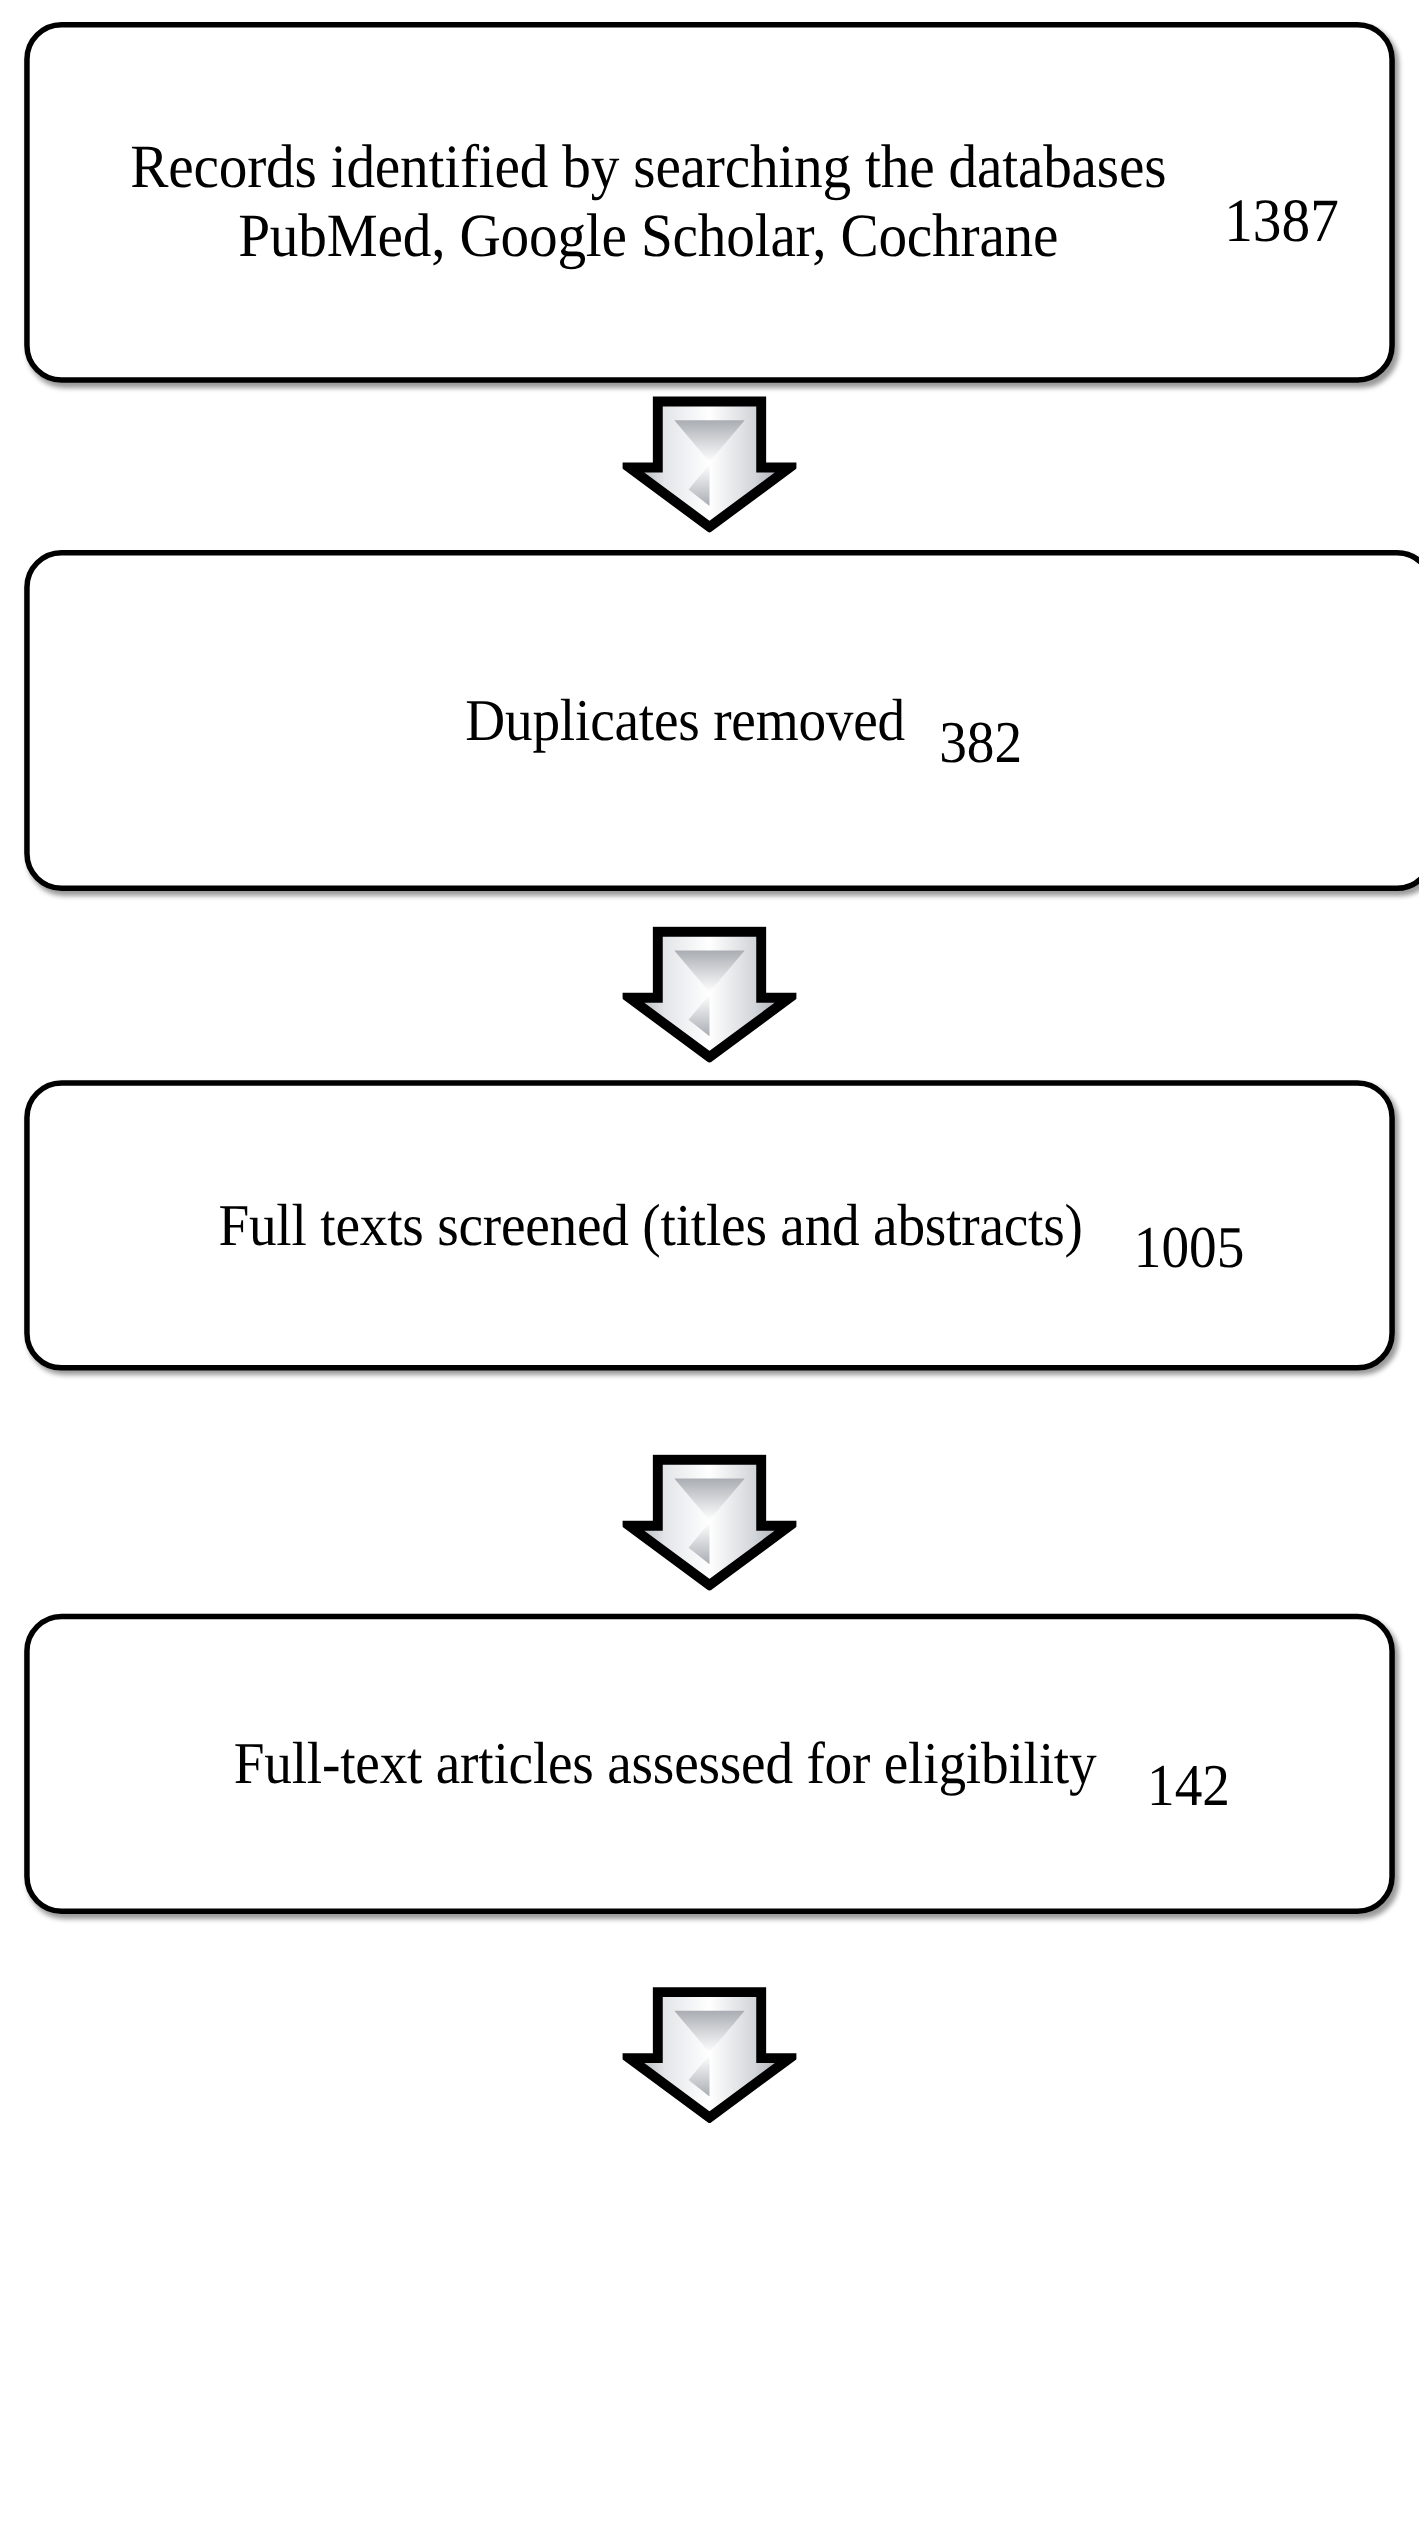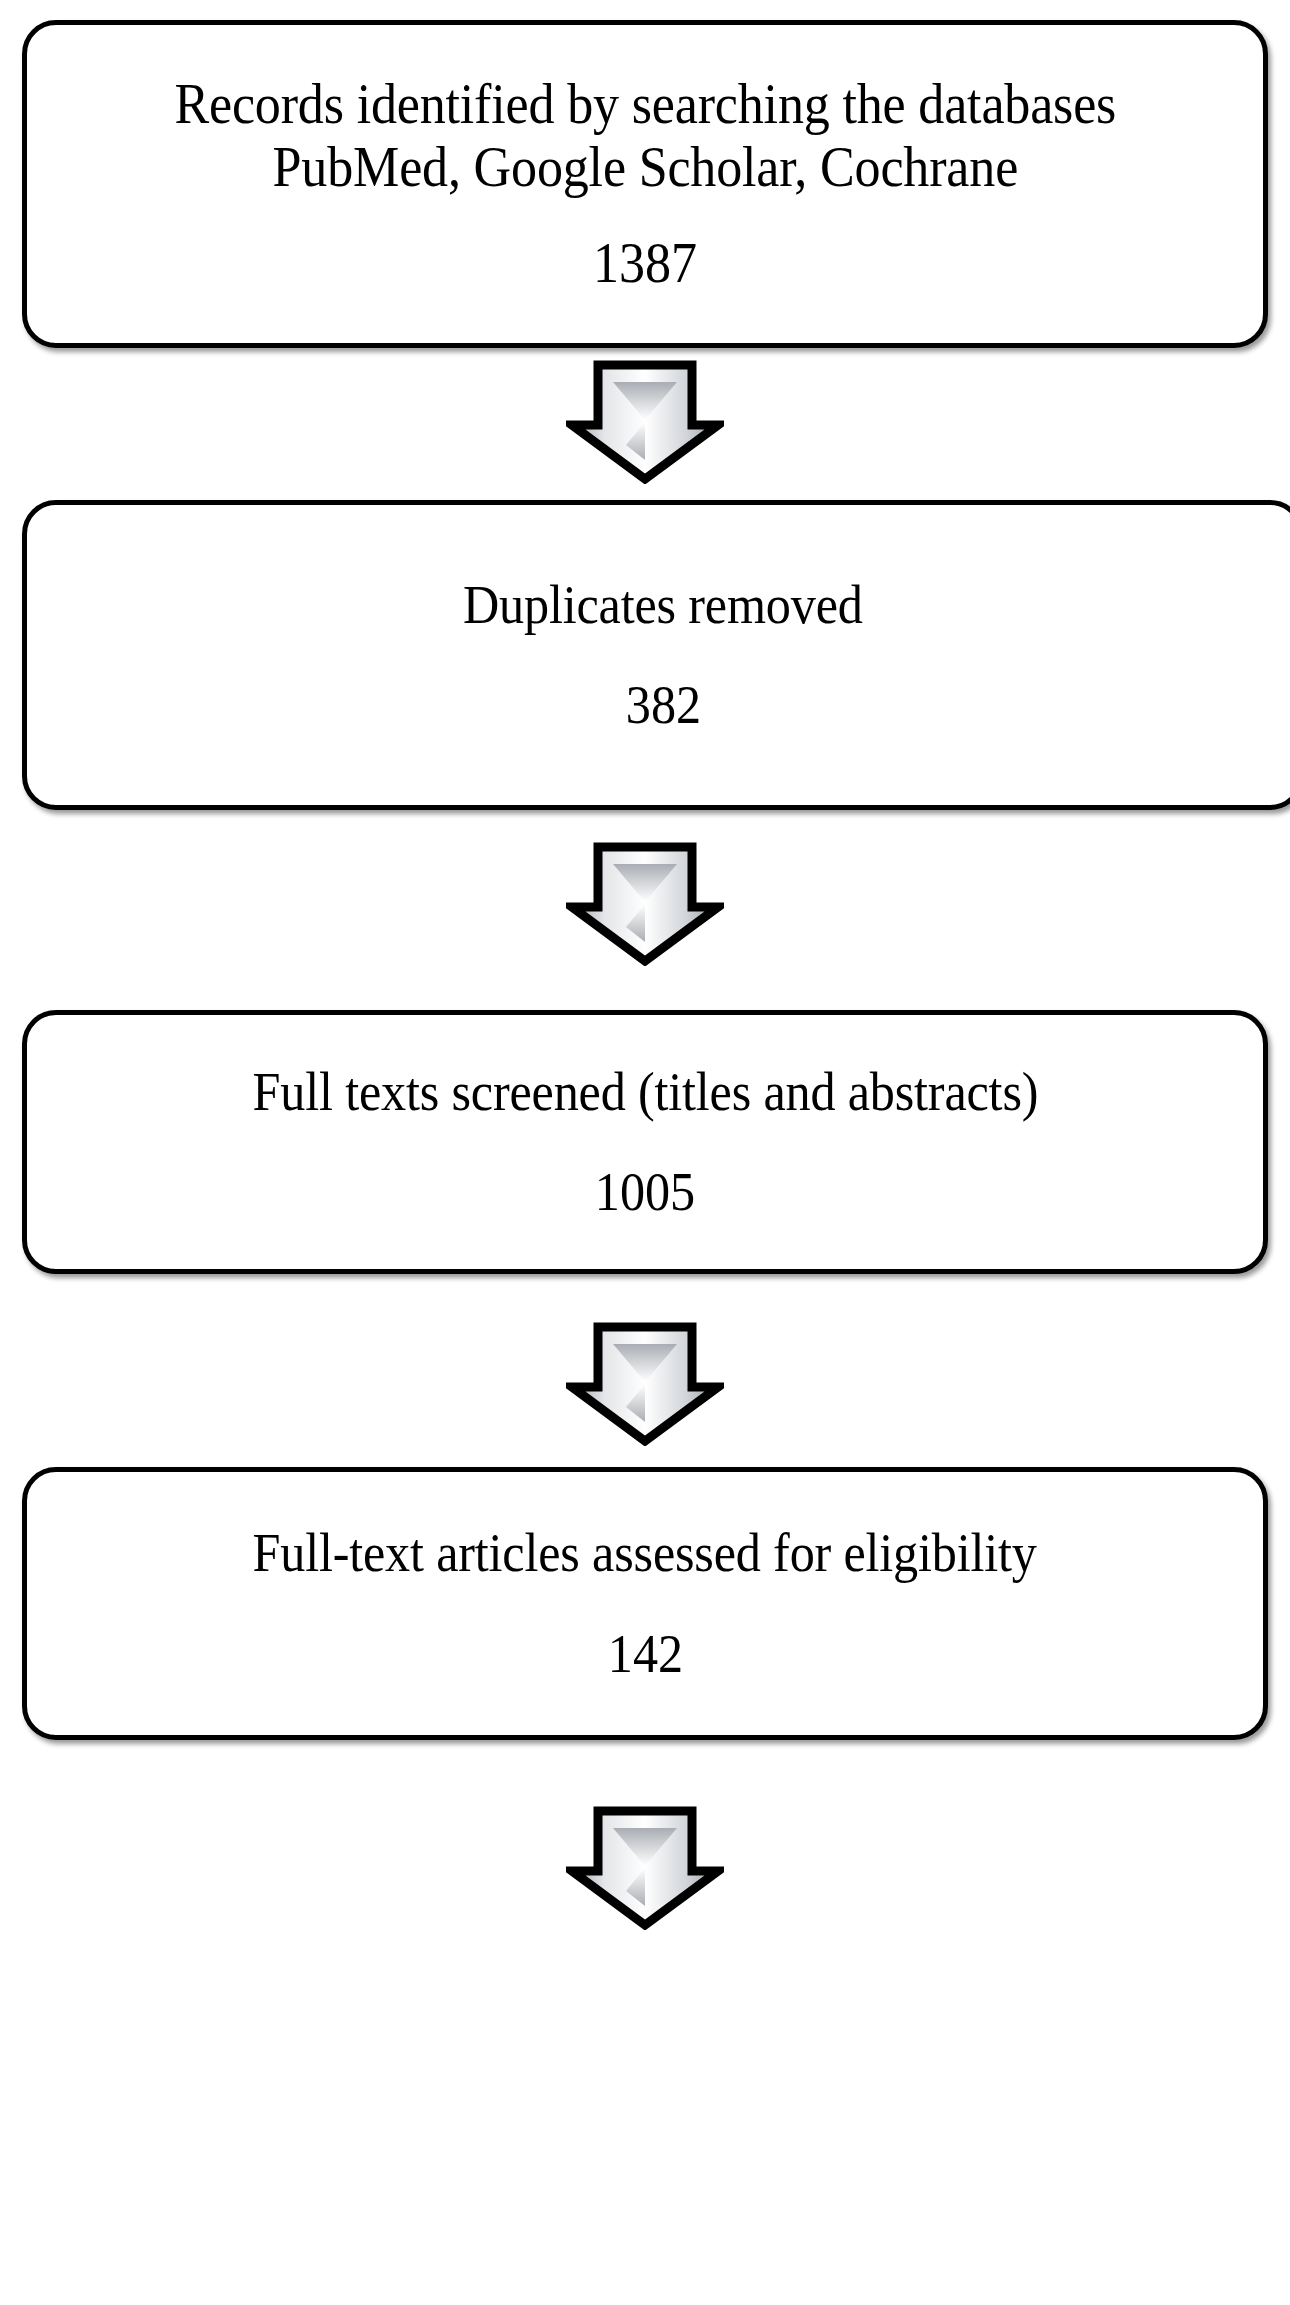--- a/index.html
+++ b/index.html
@@ -20,21 +20,21 @@
   }
 
   
   .node {
     position: absolute;
     box-sizing: border-box;
     background: #ffffff;
     border: 5px solid #000000;
     border-radius: 34px;
     display: flex;
-    flex-direction: column;
+    flex-direction: row;
     align-items: center;
     justify-content: center;
     box-shadow: 3px 4px 5px rgba(0,0,0,0.40);
     text-align: center;
   }
   .node-label {
     color: #000000;
     font-size: 54px;
     line-height: 1.12;
     letter-spacing: -0.2px;
@@ -51,21 +51,21 @@
     transform-origin: center center;
     margin-top: 40px;
   }
 
   
   #node-1 { left: 22px;  top: 20px;   width: 1246px; height: 328px; }
   #node-1 .node-label { font-size: 56px; }
   #node-1 .node-count { margin-top: 34px; font-size: 56px; }
 
   #node-2 { left: 22px;  top: 500px;  width: 1282px; height: 310px; }
-  #node-3 { left: 22px;  top: 982px;  width: 1246px; height: 264px; margin-top: 28px; }
+  #node-3 { left: 22px;  top: 982px;  width: 1246px; height: 264px; }
   #node-4 { left: 22px;  top: 1467px; width: 1246px; height: 273px; }
 
   
   .arrow {
     position: absolute;
     left: 566px;
     width: 158px;
     height: 124px;
   }
   #arrow-1 { top: 360px; }

